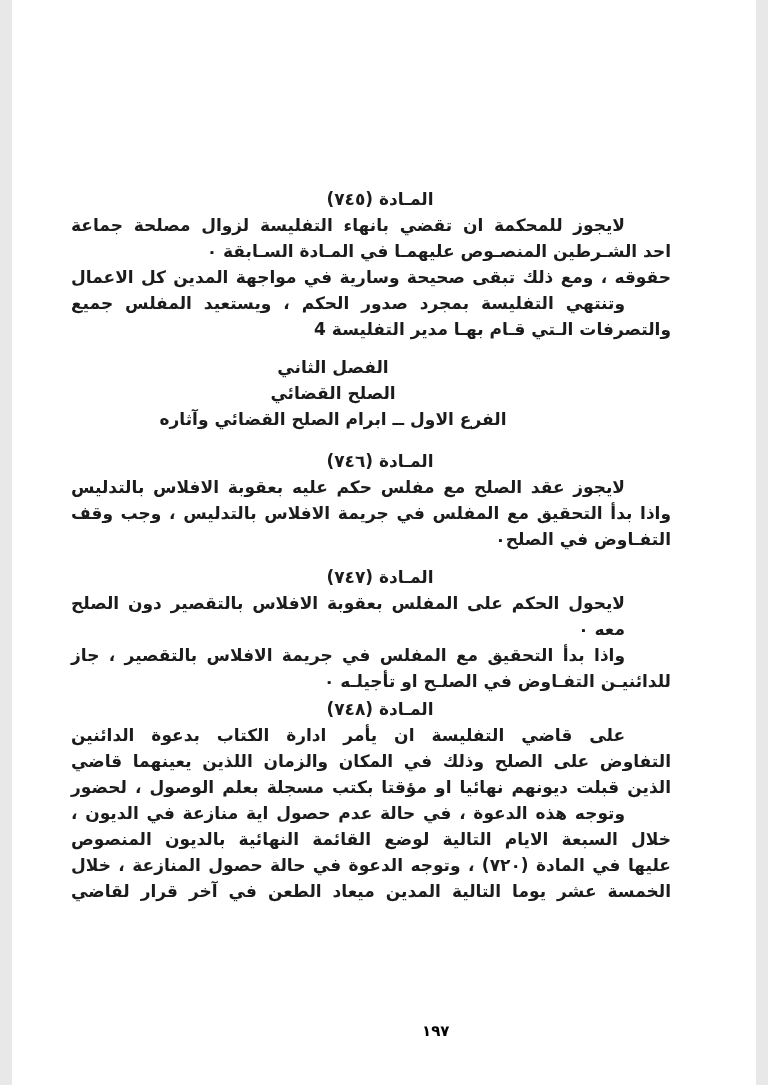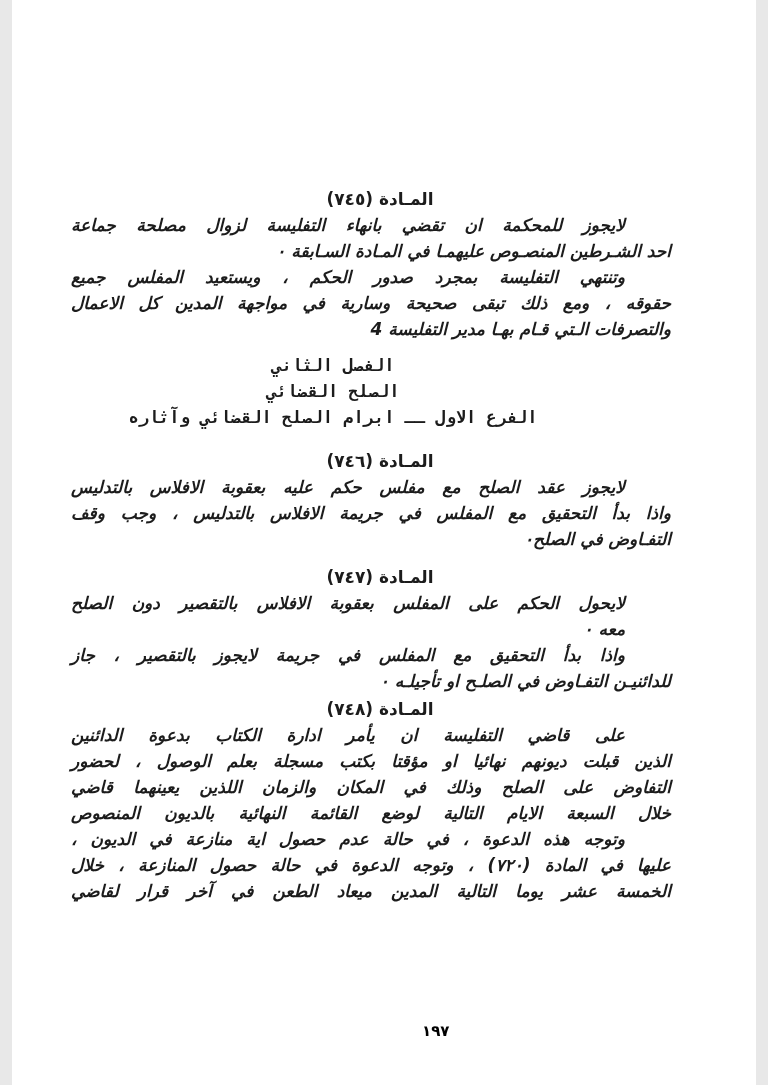--- a/index.html
+++ b/index.html
@@ -25,33 +25,32 @@
     width: 600px;
     direction: rtl;
     font-size: 17px;
     line-height: 26px;
   }
   .tline {
     text-align: justify;
     text-align-last: justify;
     -moz-text-align-last: justify;
     white-space: nowrap;
-    font-style: italic;
   }
   .tline.first { text-indent: 46px; }
   .tline.last  { text-align-last: right; -moz-text-align-last: right; }
 
   .art-heading {
     text-align: center;
     text-align-last: center;
     -moz-text-align-last: center;
     position: relative;
     left: 9px;
   }
-  .chapter { margin-top: 12px; font-family: Liberation Mono, monospace; }
+  .chapter { margin-top: 12px; }
   .chapter-line {
     text-align: center;
     text-align-last: center;
     -moz-text-align-last: center;
     position: relative;
     left: -38px;
   }
   .h746 { margin-top: 16px; }
   .h747 { margin-top: 12px; }
   .h748 { margin-top: 2px;  }
@@ -73,22 +72,22 @@
   <main class="content">
 
     <div class="art-heading">المـادة (٧٤٥)</div>
 
     <section class="para">
       <div class="tline first">لايجوز للمحكمة ان تقضي بانهاء التفليسة لزوال مصلحة جماعة</div>
       <div class="tline last">احد الشـرطين المنصـوص عليهمـا في المـادة السـابقة ٠</div>
     </section>
 
     <section class="para">
+      <div class="tline">حقوقه ، ومع ذلك تبقى صحيحة وسارية في مواجهة المدين كل الاعمال</div>
       <div class="tline first">وتنتهي التفليسة بمجرد صدور الحكم ، ويستعيد المفلس جميع</div>
-      <div class="tline">حقوقه ، ومع ذلك تبقى صحيحة وسارية في مواجهة المدين كل الاعمال</div>
       <div class="tline last">والتصرفات الـتي قـام بهـا مدير التفليسة 4</div>
     </section>
 
     <section class="chapter">
       <div class="chapter-line">الفصل الثاني</div>
       <div class="chapter-line">الصلح القضائي</div>
       <div class="chapter-line">الفرع الاول ــ ابرام الصلح القضائي وآثاره</div>
     </section>
 
     <div class="art-heading h746">المـادة (٧٤٦)</div>
@@ -100,35 +99,35 @@
     </section>
 
     <div class="art-heading h747">المـادة (٧٤٧)</div>
 
     <section class="para">
       <div class="tline first">لايحول الحكم على المفلس بعقوبة الافلاس بالتقصير دون الصلح</div>
       <div class="tline first last">معه ٠</div>
     </section>
 
     <section class="para">
-      <div class="tline first">واذا بدأ التحقيق مع المفلس في جريمة لايجوز بالتقصير ، جاز</div>
+      <div class="tline first">واذا بدأ التحقيق مع المفلس في جريمة الافلاس بالتقصير ، جاز</div>
       <div class="tline last">للدائنيـن التفـاوض في الصلـح او تأجيلـه ٠</div>
     </section>
 
     <div class="art-heading h748">المـادة (٧٤٨)</div>
 
     <section class="para">
       <div class="tline first">على قاضي التفليسة ان يأمر ادارة الكتاب بدعوة الدائنين</div>
+      <div class="tline">التفاوض على الصلح وذلك في المكان والزمان اللذين يعينهما قاضي</div>
       <div class="tline">الذين قبلت ديونهم نهائيا او مؤقتا بكتب مسجلة بعلم الوصول ، لحضور</div>
-      <div class="tline">التفاوض على الصلح وذلك في المكان والزمان اللذين يعينهما قاضي</div>
     </section>
 
     <section class="para">
+      <div class="tline first">وتوجه هذه الدعوة ، في حالة عدم حصول اية منازعة في الديون ،</div>
       <div class="tline">خلال السبعة الايام التالية لوضع القائمة النهائية بالديون المنصوص</div>
-      <div class="tline first">وتوجه هذه الدعوة ، في حالة عدم حصول اية منازعة في الديون ،</div>
       <div class="tline">عليها في المادة (٧٢٠) ، وتوجه الدعوة في حالة حصول المنازعة ، خلال</div>
       <div class="tline">الخمسة عشر يوما التالية المدين ميعاد الطعن في آخر قرار لقاضي</div>
     </section>
 
   </main>
 
   <div class="pageno">١٩٧</div>
 
 </div>
 

